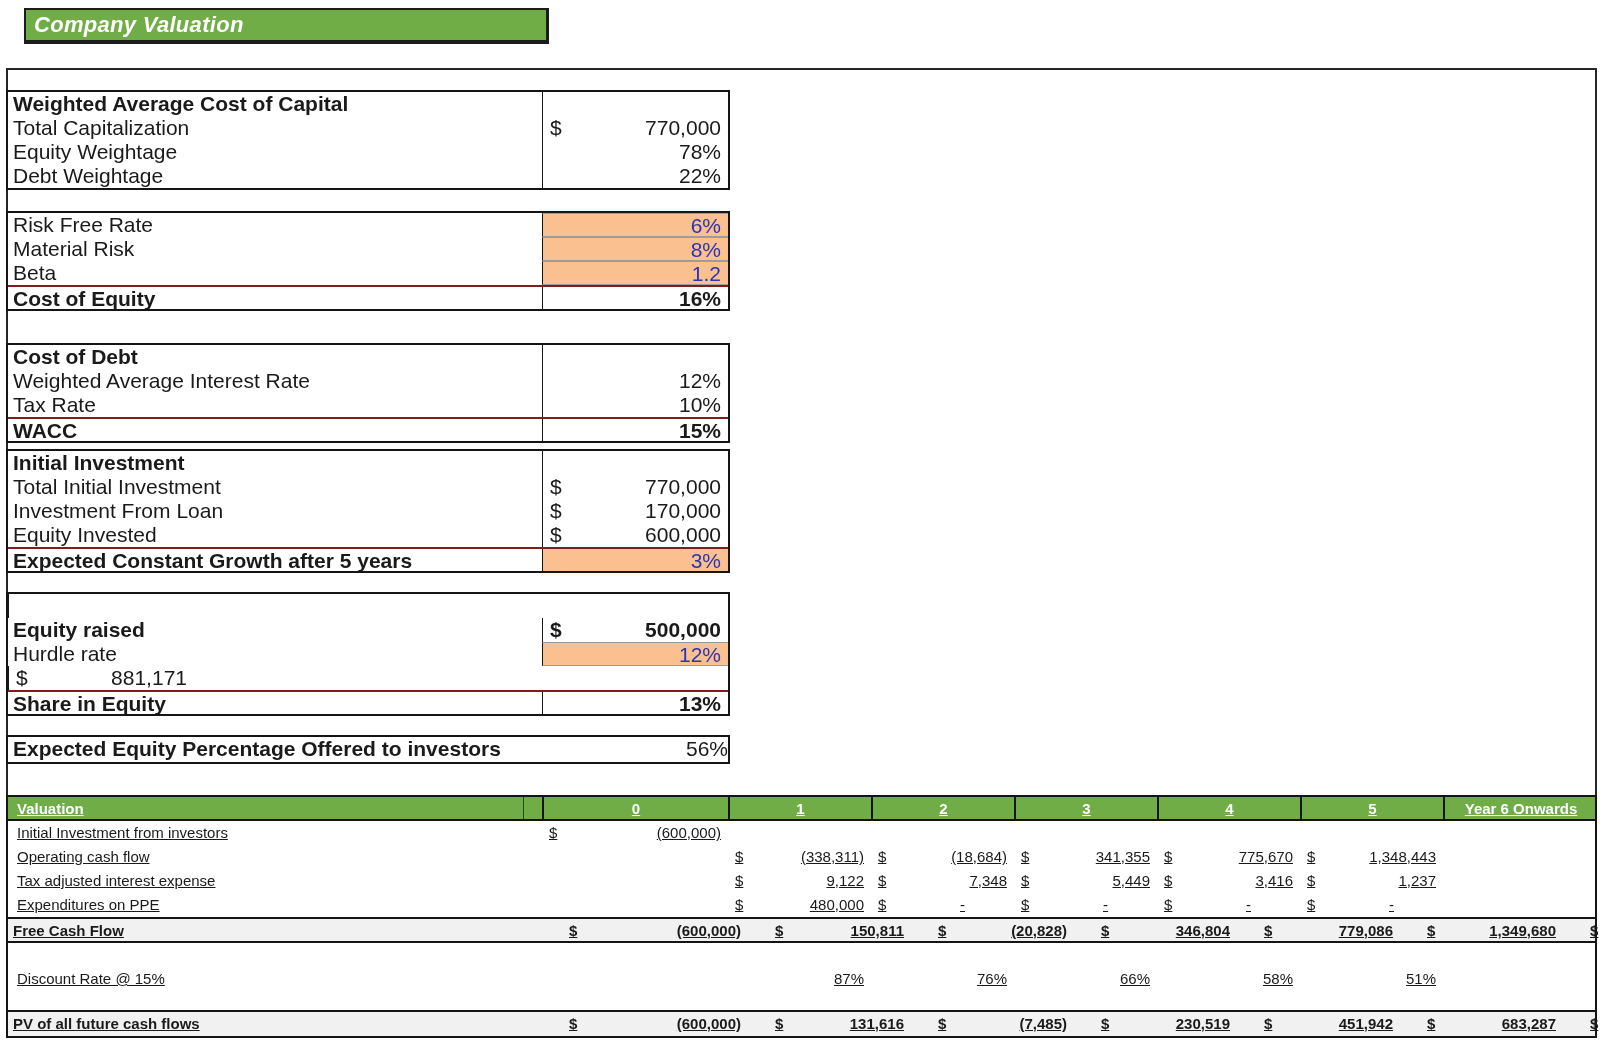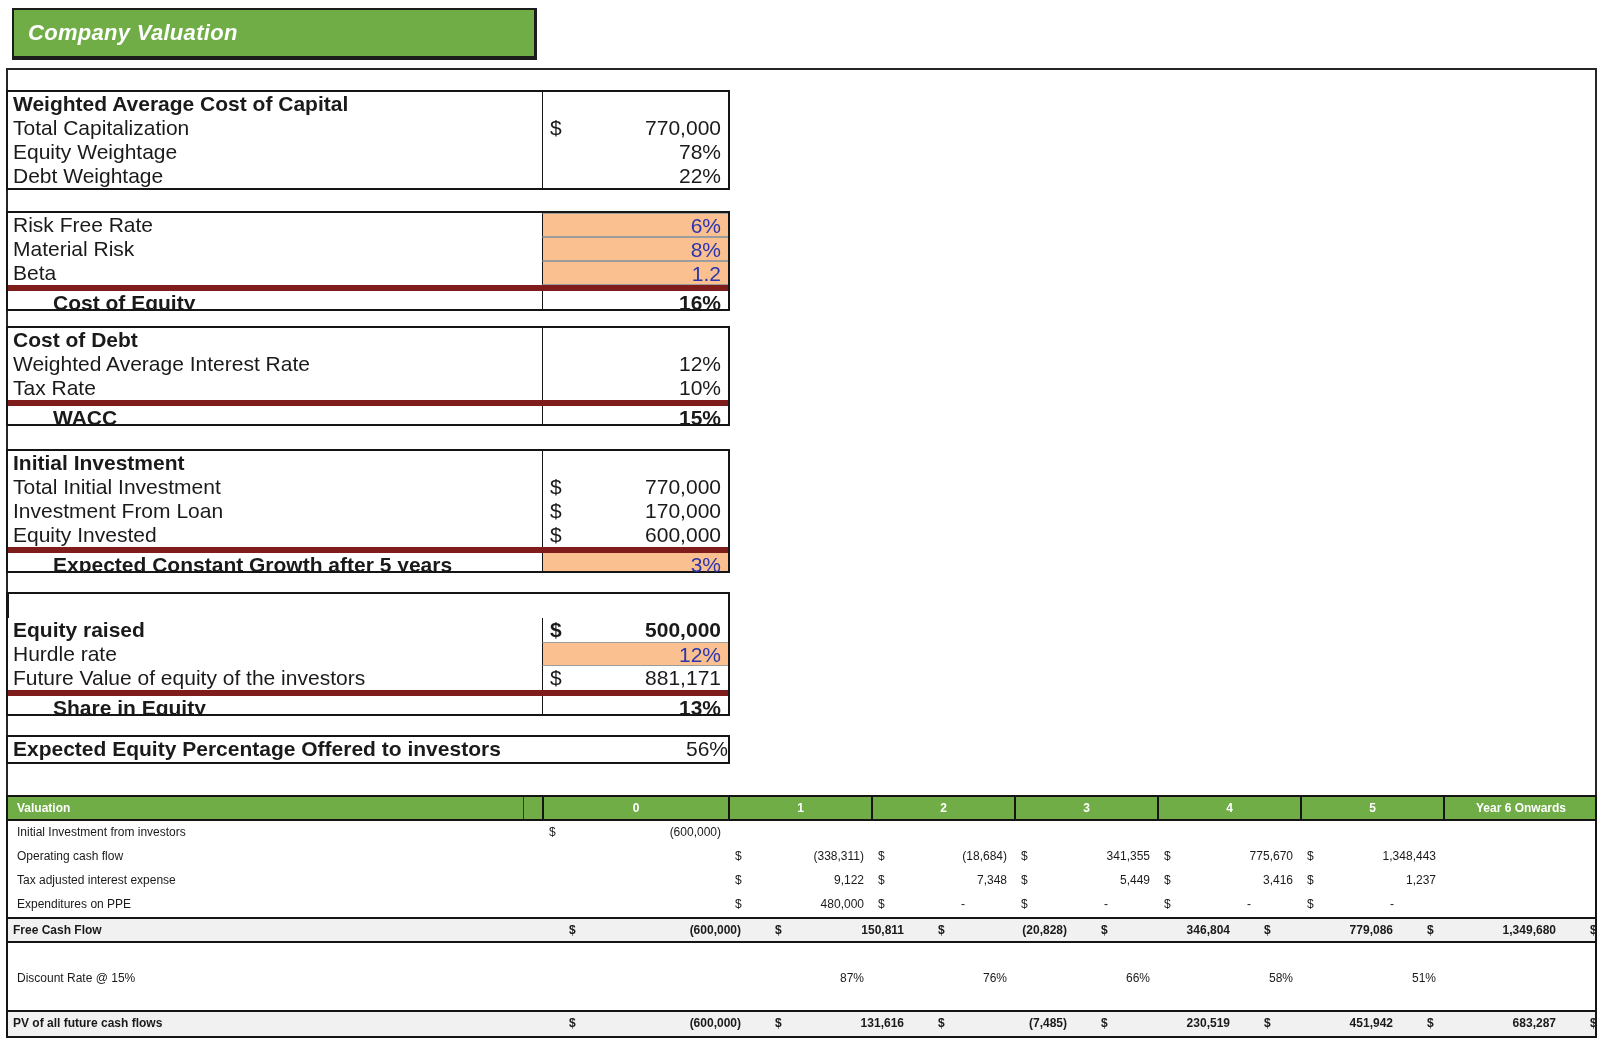--- a/index.html
+++ b/index.html
@@ -1,49 +1,49 @@
 <!DOCTYPE html>
 <html><head>
 <meta charset="utf-8">
 <style>
   * { margin:0; padding:0; box-sizing:border-box; }
   body { background:#fff; font-family:"Liberation Sans","DejaVu Sans",sans-serif; color:#1a1a1a; }
   .canvas { position:relative; width:1600px; height:1048px; background:#fff; overflow:hidden; }
 
   
-  .banner { position:absolute; left:12px; top:8px; width:525px; height:52px;
+  .banner { position:absolute; left:24px; top:8px; width:525px; height:36px;
     background:#70AD47; border:2px solid #1c1c1c; border-bottom-width:4px; border-right-width:3px;
-    display:flex; align-items:center; padding-left:14px; }
+    display:flex; align-items:center; padding-left:8px; }
   .banner span { color:#fff; font-size:22px; font-weight:bold; font-style:italic; letter-spacing:.3px; }
 
   
   .outer { position:absolute; left:6px; top:68px; width:1591px; height:970px; border:2px solid #262626; }
 
   
   .box { position:absolute; left:-2px; width:724px; border:2px solid #151515; background:#fff; }
   .row { display:flex; height:24px; line-height:23px; font-size:21px; }
   .lbl { flex:1; padding-left:5px; white-space:nowrap; overflow:hidden; }
   .hdr { font-weight:bold; }
   .val { width:186px; min-width:186px; border-left:1px solid #151515;
     display:flex; justify-content:space-between; padding:0 7px; }
   .val .v { margin-left:auto; }
   .val.input { background:#FAC090; color:#2B35AF;
     border-top:1px solid #9c9c9c; border-bottom:1px solid #9c9c9c; }
-  .row.total { border-top:6px solid #7f1d1d;padding-left:40px; }
+  .row.total { border-top:2px solid #7f1d1d; }
   .row.total .lbl { font-weight:bold; }
   .bold { font-weight:bold; }
 
   .single { position:absolute; left:-2px; width:724px; border:2px solid #151515; background:#fff; }
   .single .row { height:25px; }
   .single .val-plain { width:186px; min-width:186px; text-align:right; }
 
   
   .vt { position:absolute; left:-2px; bottom:-2px; width:1591px;
     border:2px solid #151515; background:#fff; }
-  .vt-row { display:flex; height:24px; line-height:23px; font-size:12px; position:relative; }
+  .vt-row { display:flex; height:24px; line-height:23px; font-size:15px; position:relative;text-decoration:underline; }
   .vt-label { width:534px; min-width:534px; padding-left:9px; white-space:nowrap; }
   .cell { display:flex; justify-content:space-between; padding:0 7px; }
   .c0 { width:186px; min-width:186px; }
   .c  { width:143px; min-width:143px; }
   .c6 { width:154px; min-width:154px; flex:1; }
   .cell .v { margin-left:auto; }
   .cell .v.dash { padding-right:42px; }
   .pct { text-align:right; display:block; padding:0 7px; }
 
   .vt-head { background:#70AD47; color:#fff; font-weight:bold; height:24px;
@@ -117,21 +117,21 @@
         </div>
       </div>
       <div class="row total">
         <div class="lbl">Cost of Equity</div>
         <div class="val bold">
           <span class="v">16%</span>
         </div>
       </div>
     </div>
 
-    <div class="box" style="top:256px">
+    <div class="box" style="top:273px">
       <div class="row">
         <div class="lbl hdr">Cost of Debt</div>
         <div class="val"></div>
       </div>
       <div class="row">
         <div class="lbl">Weighted Average Interest Rate</div>
         <div class="val">
           <span class="v">12%</span>
         </div>
       </div>
@@ -194,21 +194,20 @@
           <span class="v">500,000</span>
         </div>
       </div>
       <div class="row">
         <div class="lbl">Hurdle rate</div>
         <div class="val input">
           <span class="v">12%</span>
         </div>
       </div>
       <div class="row">
-        <div class="lbl">Future Value of equity of the investors</div>
         <div class="val">
           <span class="d">$</span>
           <span class="v">881,171</span>
         </div>
       </div>
       <div class="row total">
         <div class="lbl">Share in Equity</div>
         <div class="val bold">
           <span class="v">13%</span>
         </div>

